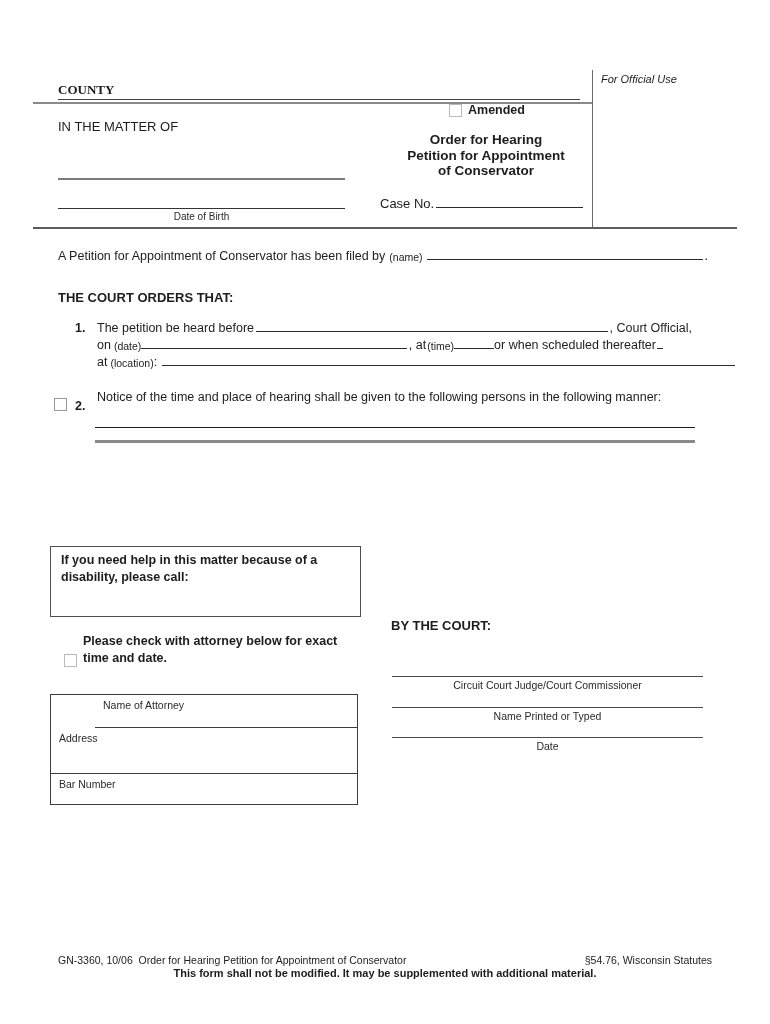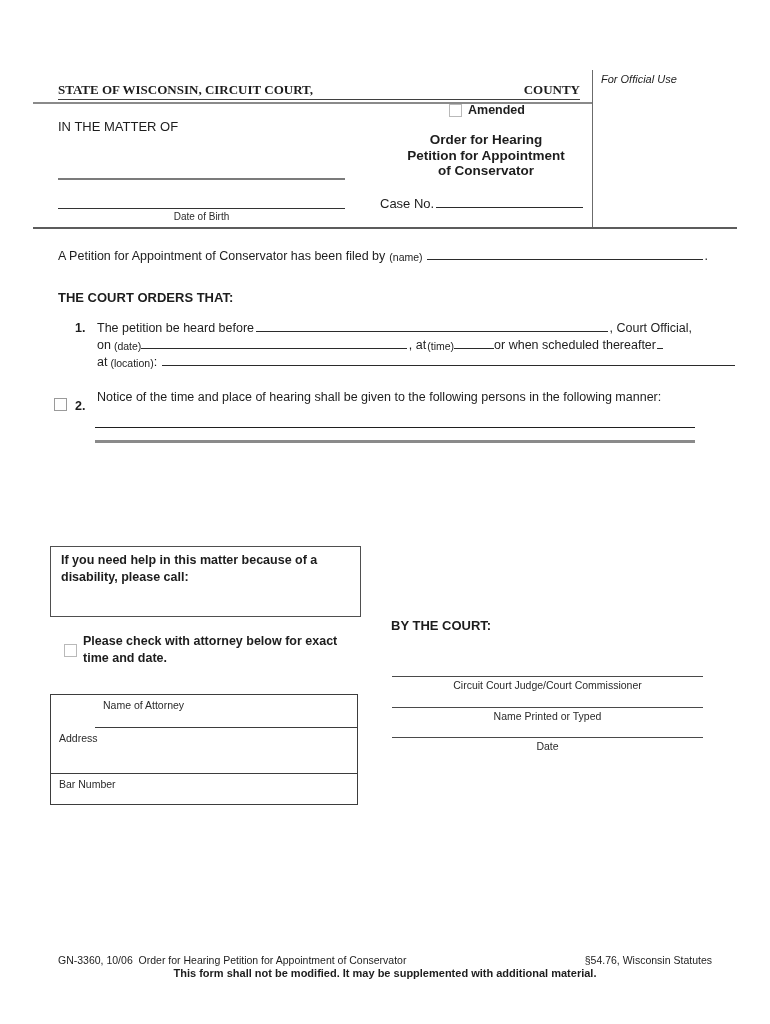--- a/index.html
+++ b/index.html
@@ -25,21 +25,20 @@
   .nob { white-space:nowrap; }
   .siglabel { width:311px; text-align:center; color:#2a2a2a; }
   .cell-label { font-size:10.5px; color:#2a2a2a; }
 </style>
 </head>
 <body>
 
 <div class="page">
 
   <div class="abs flex serif b" style="left:58px; top:82px; width:522px; font-size:13px; border-bottom:1.5px solid #3f3f3f; justify-content:space-between; align-items:baseline; padding-bottom:1px;">
-    <span>STATE OF WISCONSIN, CIRCUIT COURT,</span>
     <span>COUNTY</span>
   </div>
 
   <div class="abs" style="left:33px; top:102px; width:559px; height:2px; background:#8a8a8a;"></div>
 
   <div class="abs" style="left:592px; top:70px; width:0; height:158px; border-left:1px solid #6b6b6b;"></div>
   <div class="abs i" style="left:601px; top:73px; font-size:11px;">For Official Use</div>
 
   <div class="abs flex" style="left:449px; top:103px; align-items:center;">
     <span class="cb"></span>
@@ -106,21 +105,21 @@
 
   <div class="abs" style="left:95px; top:427px; width:600px; height:0; border-bottom:1.5px solid #1f1f1f;"></div>
   <div class="abs" style="left:95px; top:440px; width:600px; height:3px; background:#8a8a8a;"></div>
 
   <div class="abs b" style="left:50px; top:546px; width:311px; height:71px; border:1.5px solid #4f4f4f; padding:5px 10px; line-height:16.5px; font-size:12.5px;">
     <span>If you need help in this matter because of a disability, please call:</span>
   </div>
 
   <div class="abs b" style="left:391px; top:618px; font-size:13px;">BY THE COURT:</div>
 
-  <div class="abs" style="left:64px; top:633px; display:flex; align-items:center;">
+  <div class="abs" style="left:64px; top:633px; display:flex; align-items:flex-end;">
     <span class="cb" style="margin-top:1px;"></span>
     <span class="b" style="margin-left:6px; width:280px; line-height:17px; font-size:12.5px;">Please check with attorney below for exact time and date.</span>
   </div>
 
   <div class="abs" style="left:392px; top:676px; width:311px; height:0; border-bottom:1px solid #4a4a4a;"></div>
   <div class="abs siglabel sm" style="left:392px; top:679px;">Circuit Court Judge/Court Commissioner</div>
 
   <div class="abs" style="left:392px; top:707px; width:311px; height:0; border-bottom:1px solid #4a4a4a;"></div>
   <div class="abs siglabel sm" style="left:392px; top:710px;">Name Printed or Typed</div>
 

